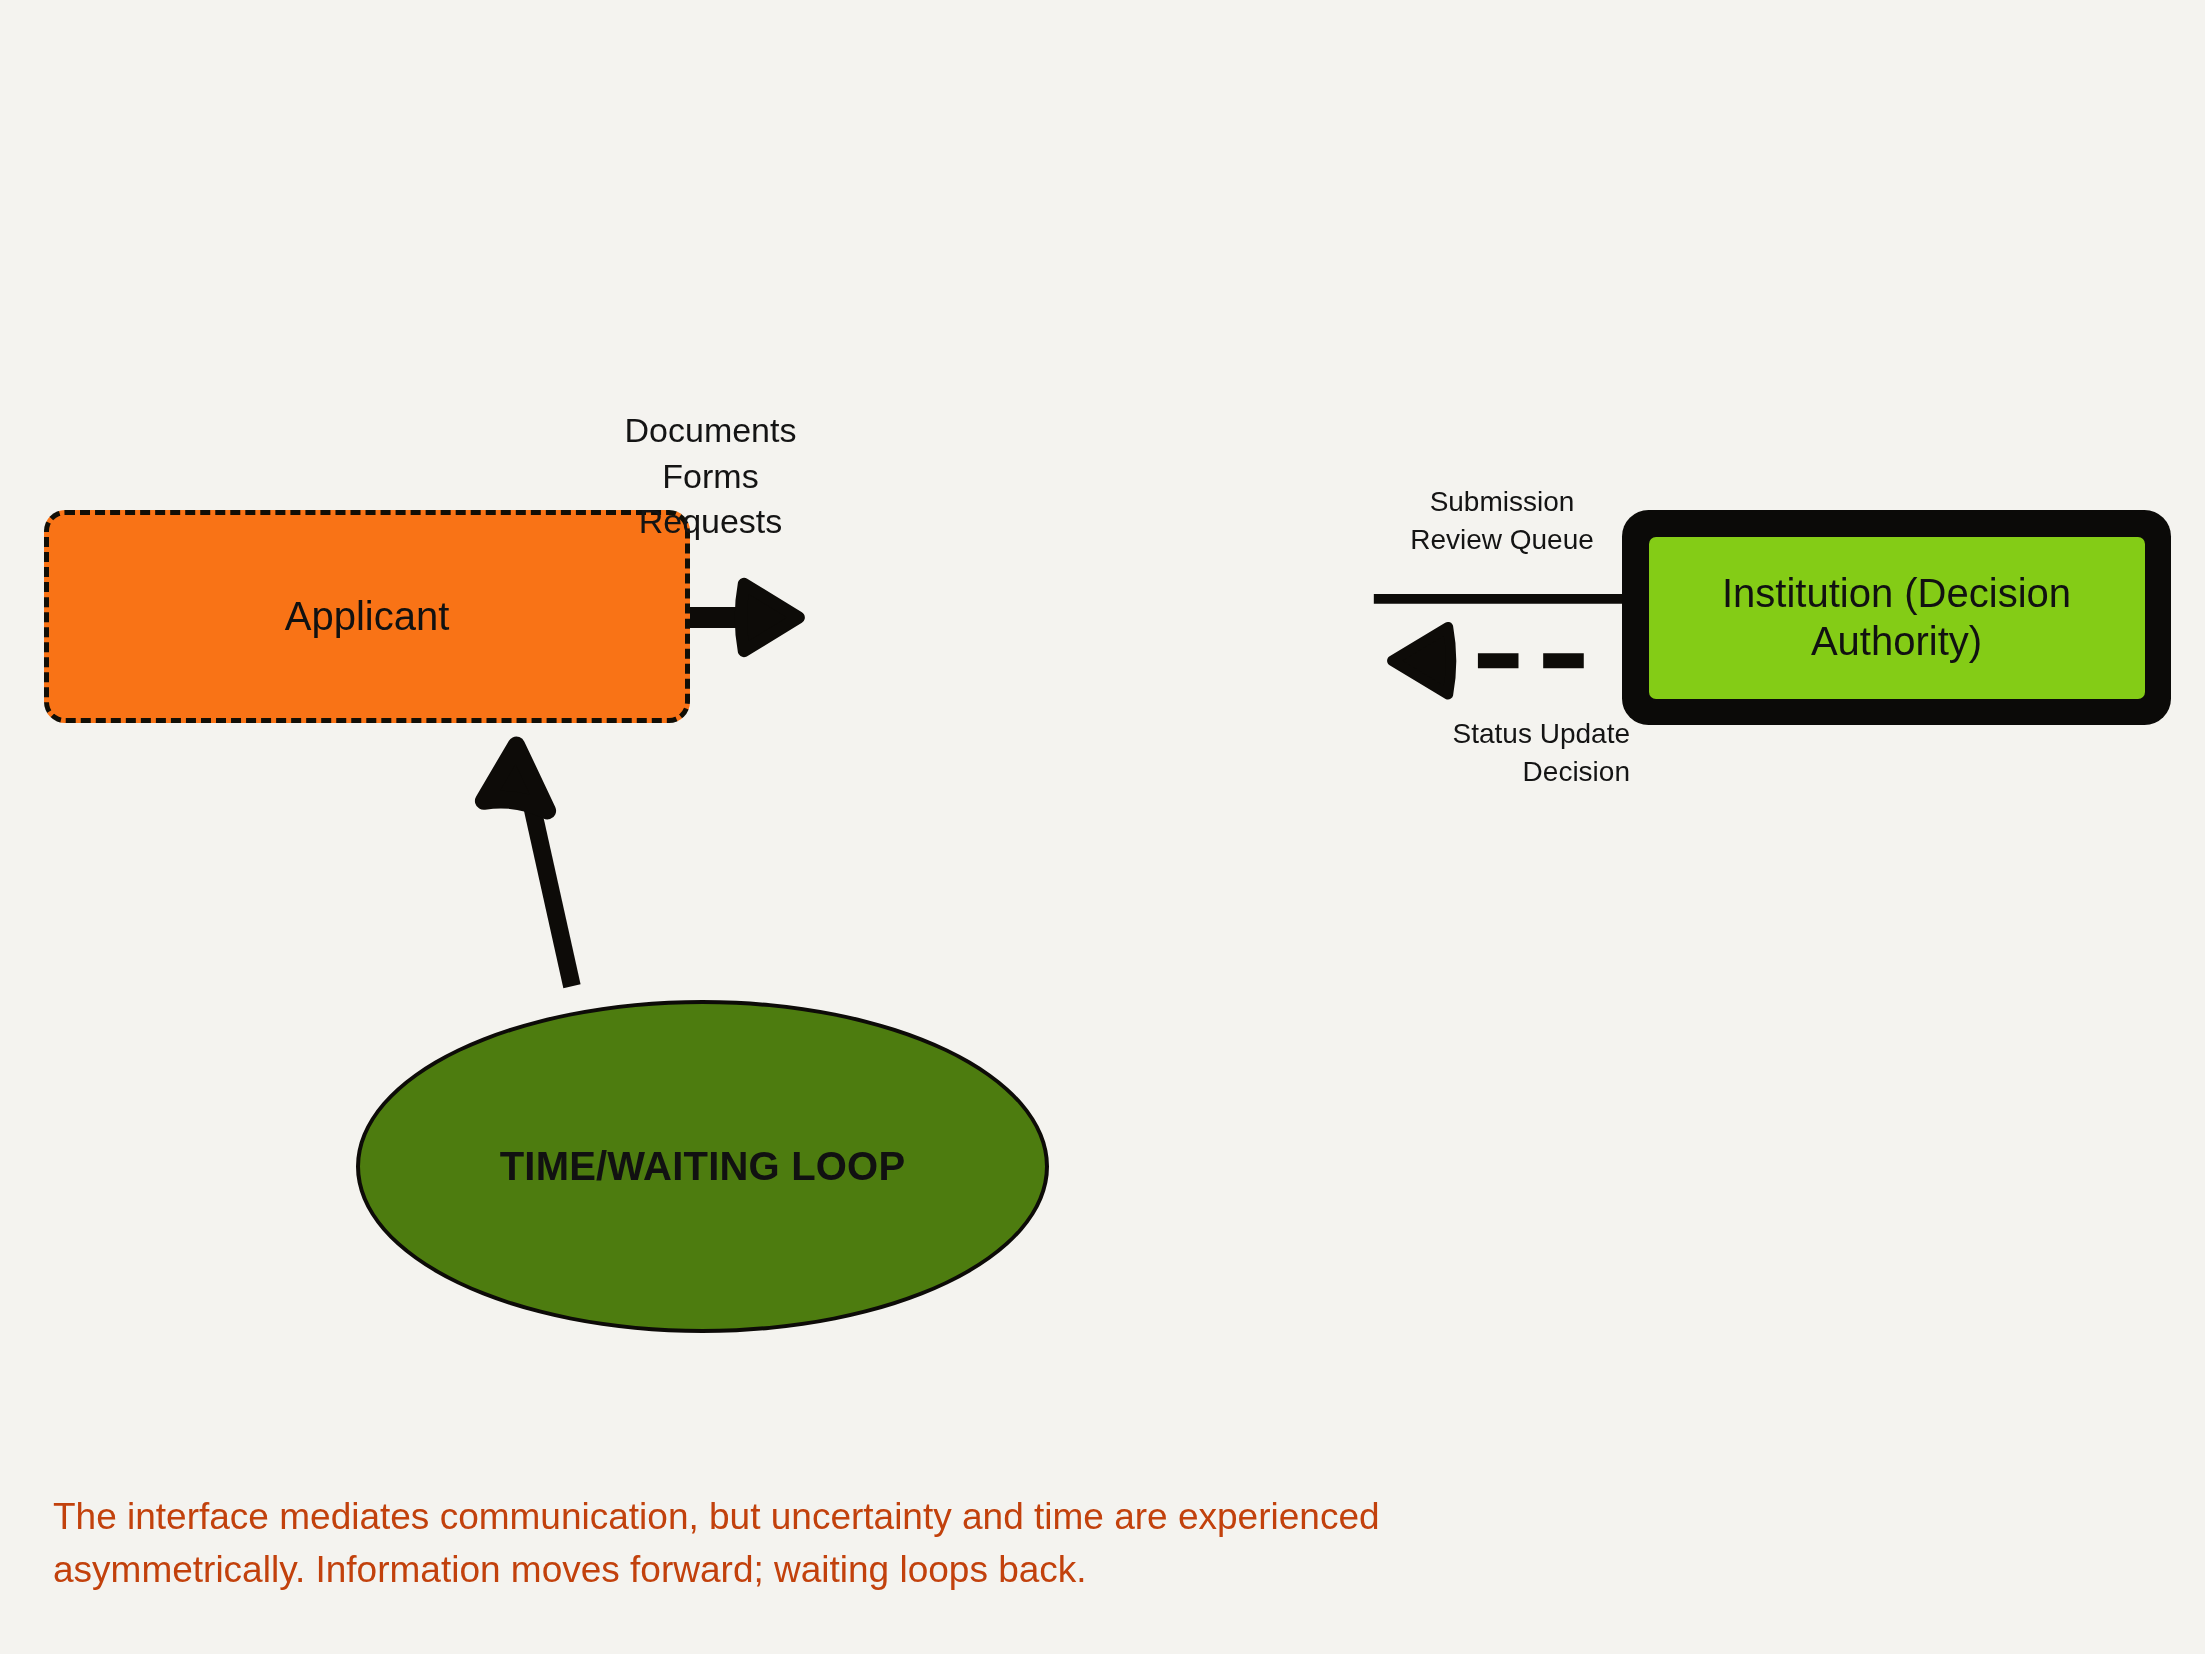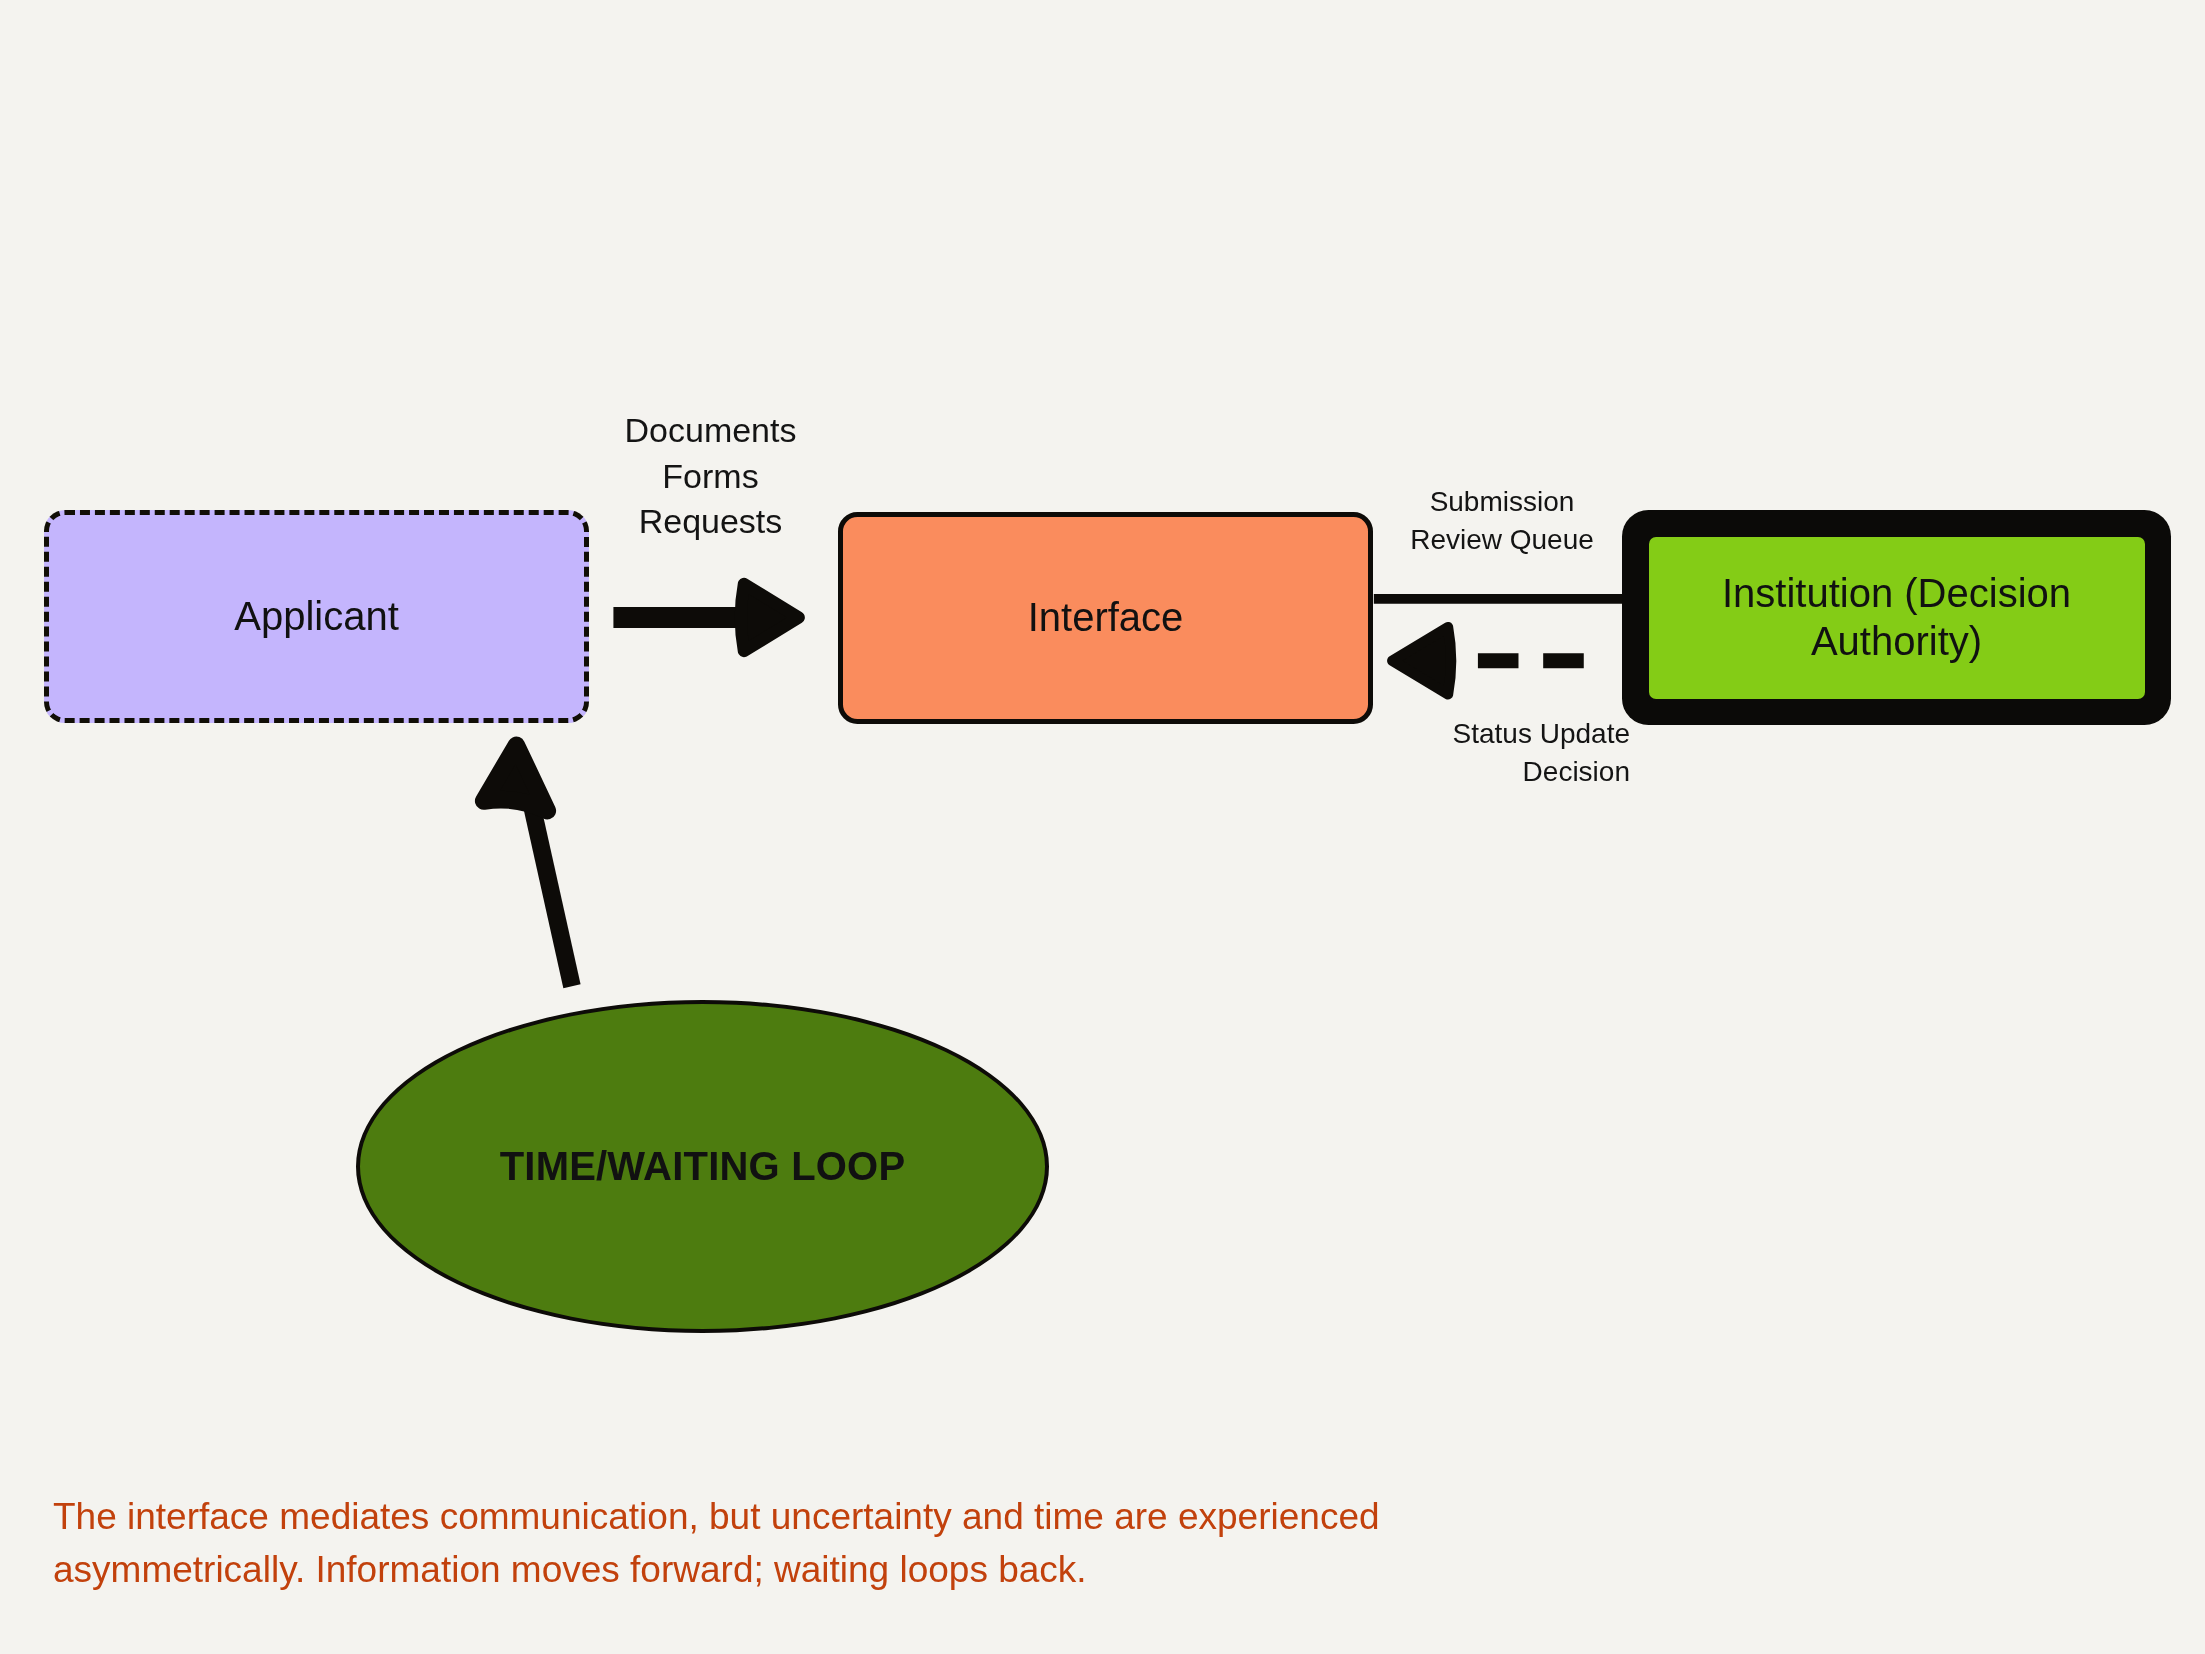--- a/index.html
+++ b/index.html
@@ -33,23 +33,23 @@
   .node-label {
     color: #111111;
     line-height: 1.18;
     padding: 0 16px;
   }
 
   
   #node-applicant {
     left: 44px;
     top: 510px;
-    width: 545px;
+    width: 646px;
     height: 213px;
-    background: #c4b5fd;
+    background: #f97316;
     border: 5.3px dashed #110e06;
     border-radius: 21px;
   }
   #node-applicant .node-label {
     font-size: 40px;
     font-weight: 400;
   }
 
   
   #node-interface {
@@ -181,23 +181,20 @@
     <g>
       <line x1="648" y1="1118" x2="600" y2="902" stroke="#0d0b08" stroke-width="20" stroke-linecap="butt"></line>
       <path d="M 585 845 L 548 908 Q 586 902 620 919 Z" fill="#0d0b08" stroke="#0d0b08" stroke-width="20" stroke-linejoin="round"></path>
     </g>
   </svg>
 
   <div class="node" id="node-applicant">
     <span class="node-label">Applicant</span>
   </div>
 
-  <div class="node" id="node-interface">
-    <span class="node-label">Interface</span>
-  </div>
 
   <div class="node" id="node-institution">
     <div class="inner-panel">
       <span class="node-label">Institution (Decision Authority)</span>
     </div>
   </div>
 
   <div class="node" id="node-time-loop">
     <span class="node-label">TIME/WAITING LOOP</span>
   </div>

